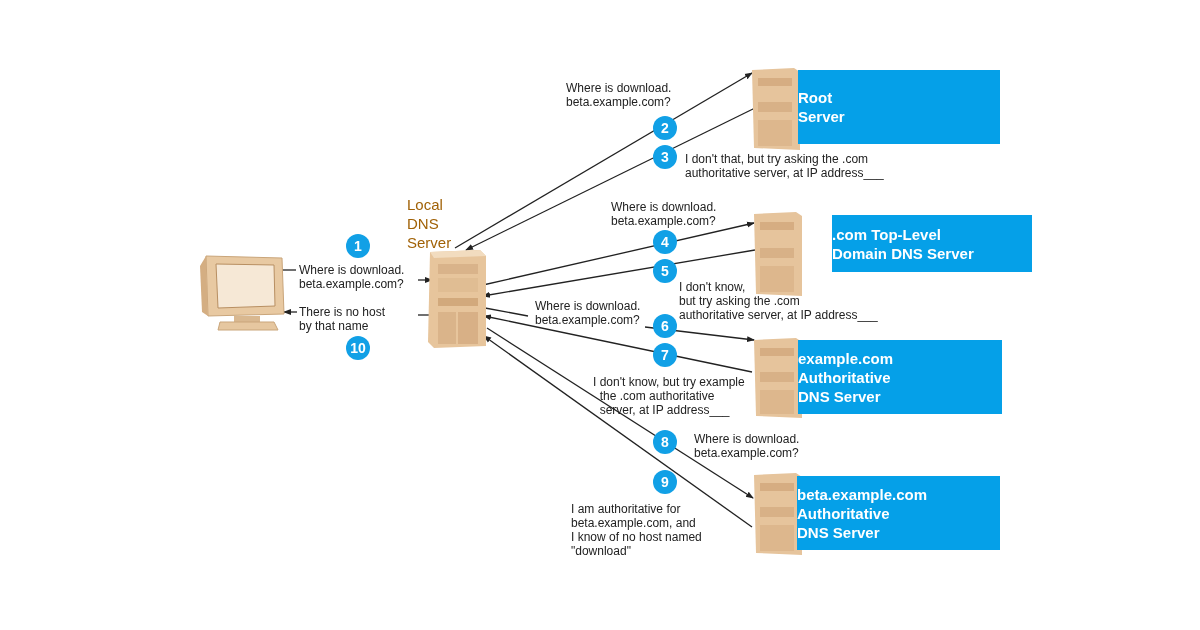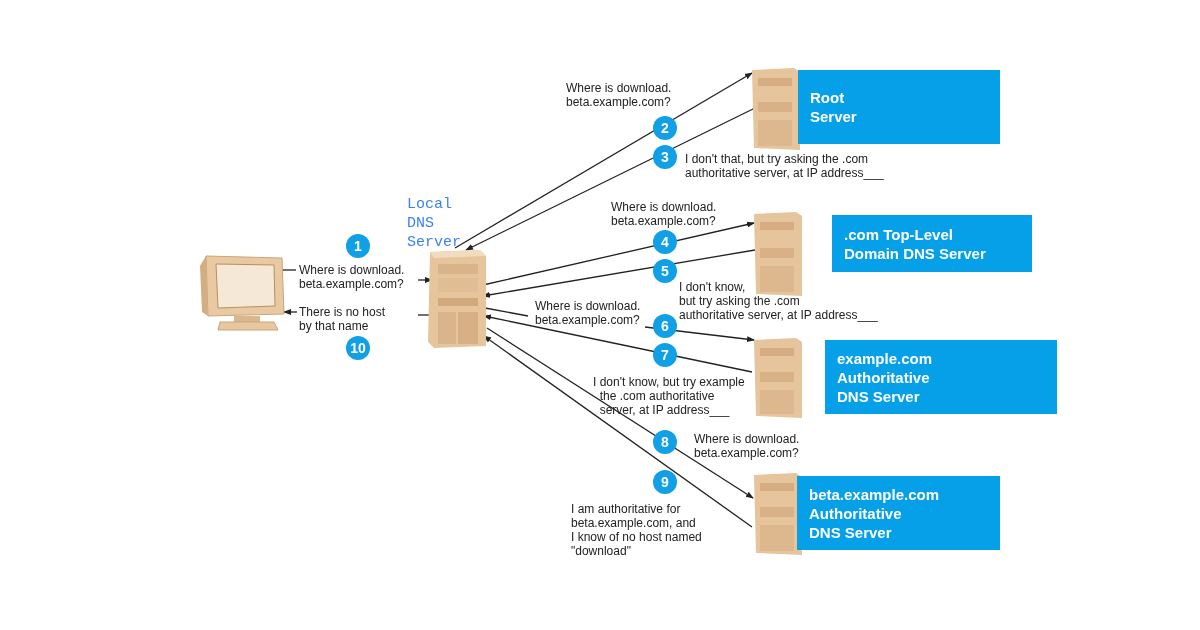--- a/index.html
+++ b/index.html
@@ -1,22 +1,22 @@
 <!DOCTYPE html>
 <html><head>
 <meta charset="utf-8">
 <style>
   html, body { margin: 0; padding: 0; background: #ffffff; }
   body { width: 1200px; height: 630px; position: relative; overflow: hidden;
          font-family: "Liberation Sans", sans-serif; color: #1e1e1e; }
   .abs { position: absolute; }
   .label { position: absolute; font-size: 12px; line-height: 14px; color: #222; white-space: pre; }
-  .title-local { position: absolute; left: 407px; top: 195px; font-size: 15px; line-height: 19px; color: #3b82f6; white-space: pre; font-family: Liberation Mono, monospace; }
+  .title-local { position: absolute; left: 407px; top: 195px; font-size: 15px; line-height: 19px; color: #a16207; white-space: pre; }
   .box { position: absolute; background: #05a0e8; color: #fff; font-weight: bold; font-size: 15px; line-height: 19px;
-         padding-left: 12px; box-sizing: border-box; display: flex; align-items: center; white-space: pre; }
+         padding-left: 0; box-sizing: border-box; display: flex; align-items: center; white-space: pre; }
   .badge { position: absolute; width: 24px; height: 24px; border-radius: 50%; background: #11a0e6; color: #fff;
            font-weight: bold; font-size: 14px; line-height: 24px; text-align: center; }
   svg.wires { position: absolute; left: 0; top: 0; }
   .tower { position: absolute; }
 </style>
 </head>
 <body>
 
 <svg class="wires" width="1200" height="630">
   <defs>
@@ -93,21 +93,21 @@
   <path d="M2,4 L44,2 L50,6 L50,84 L4,82 Z" fill="#e6c49c"></path>
     <rect x="8" y="12" width="34" height="8" fill="#d6ad82"></rect>
     <rect x="8" y="36" width="34" height="10" fill="#d8b187"></rect>
     <rect x="8" y="54" width="34" height="26" fill="#ddb78d"></rect>
 </svg>
 
 <div class="box" style="left:798px;top:70px;width:202px;height:74px">Root
 Server</div>
 <div class="box" style="left:832px;top:215px;width:200px;height:57px">.com Top-Level
 Domain DNS Server</div>
-<div class="box" style="left:825px;top:340px;width:232px;height:74px">example.com
+<div class="box" style="left:798px;top:340px;width:204px;height:74px">example.com
 Authoritative
 DNS Server</div>
 <div class="box" style="left:797px;top:476px;width:203px;height:74px">beta.example.com
 Authoritative
 DNS Server</div>
 
 <div class="label" style="left:299px;top:263px">Where is download.
 beta.example.com?</div>
 <div class="label" style="left:566px;top:81px">Where is download.
 beta.example.com?</div>

